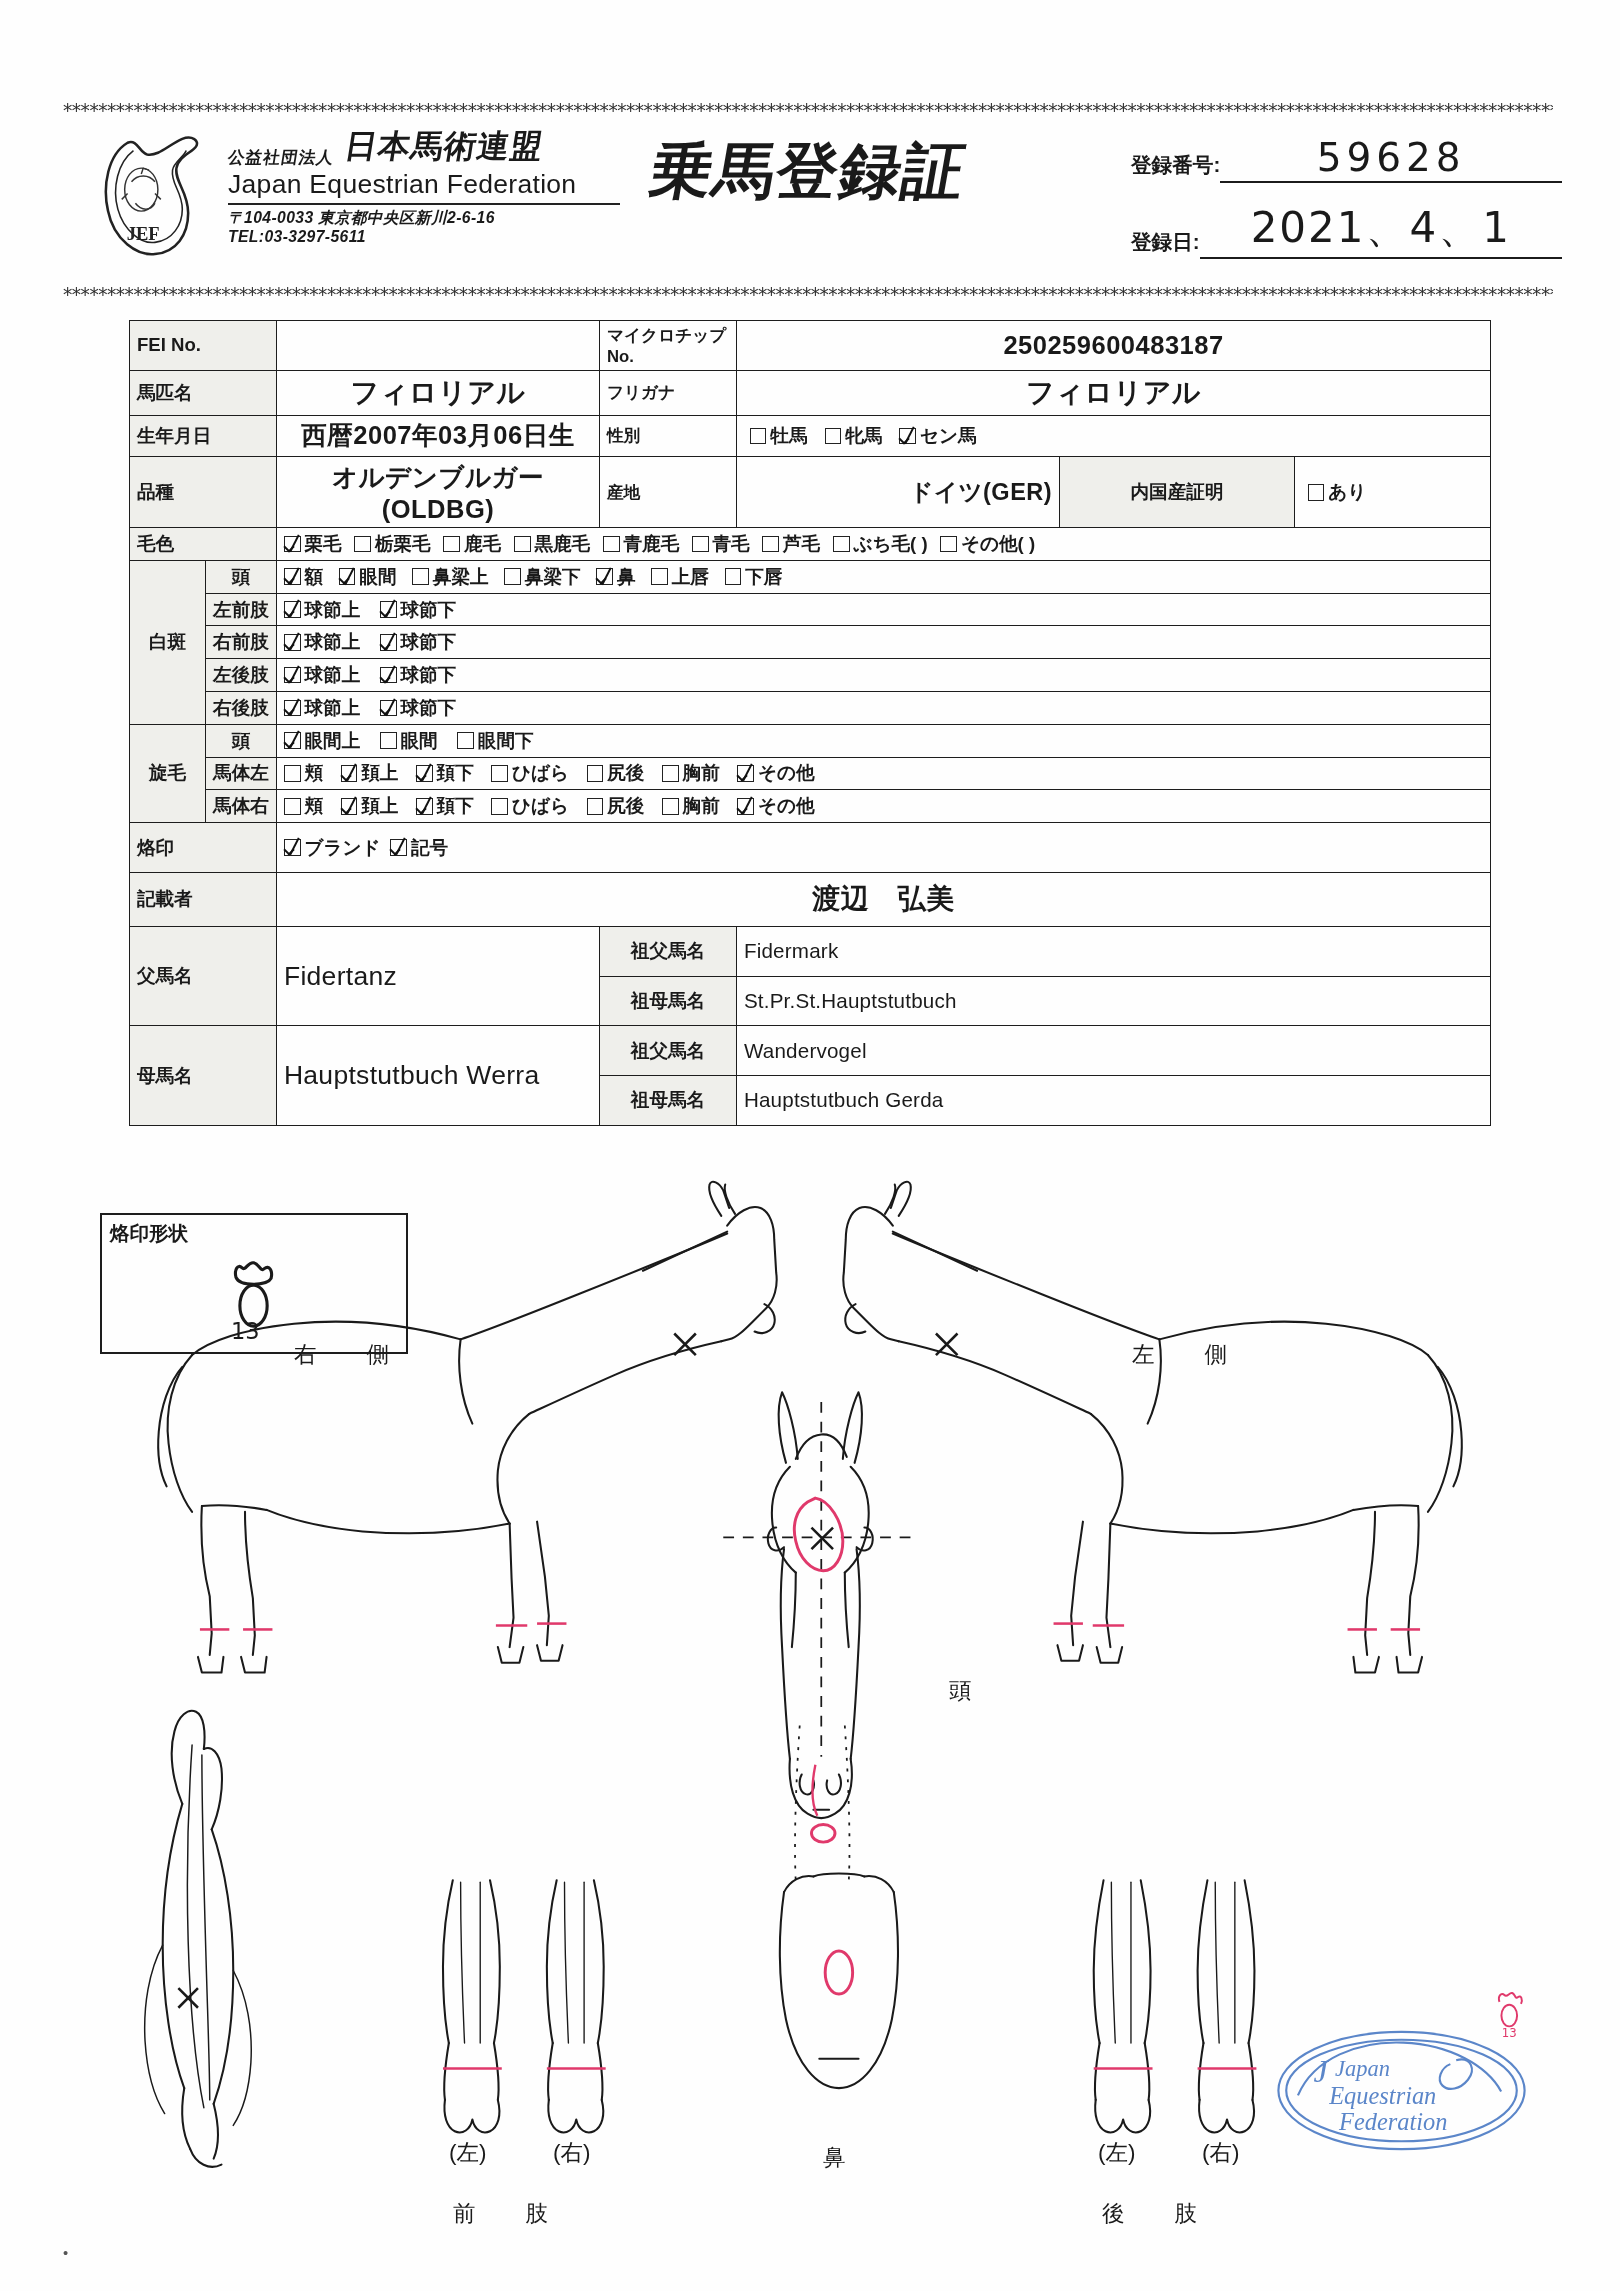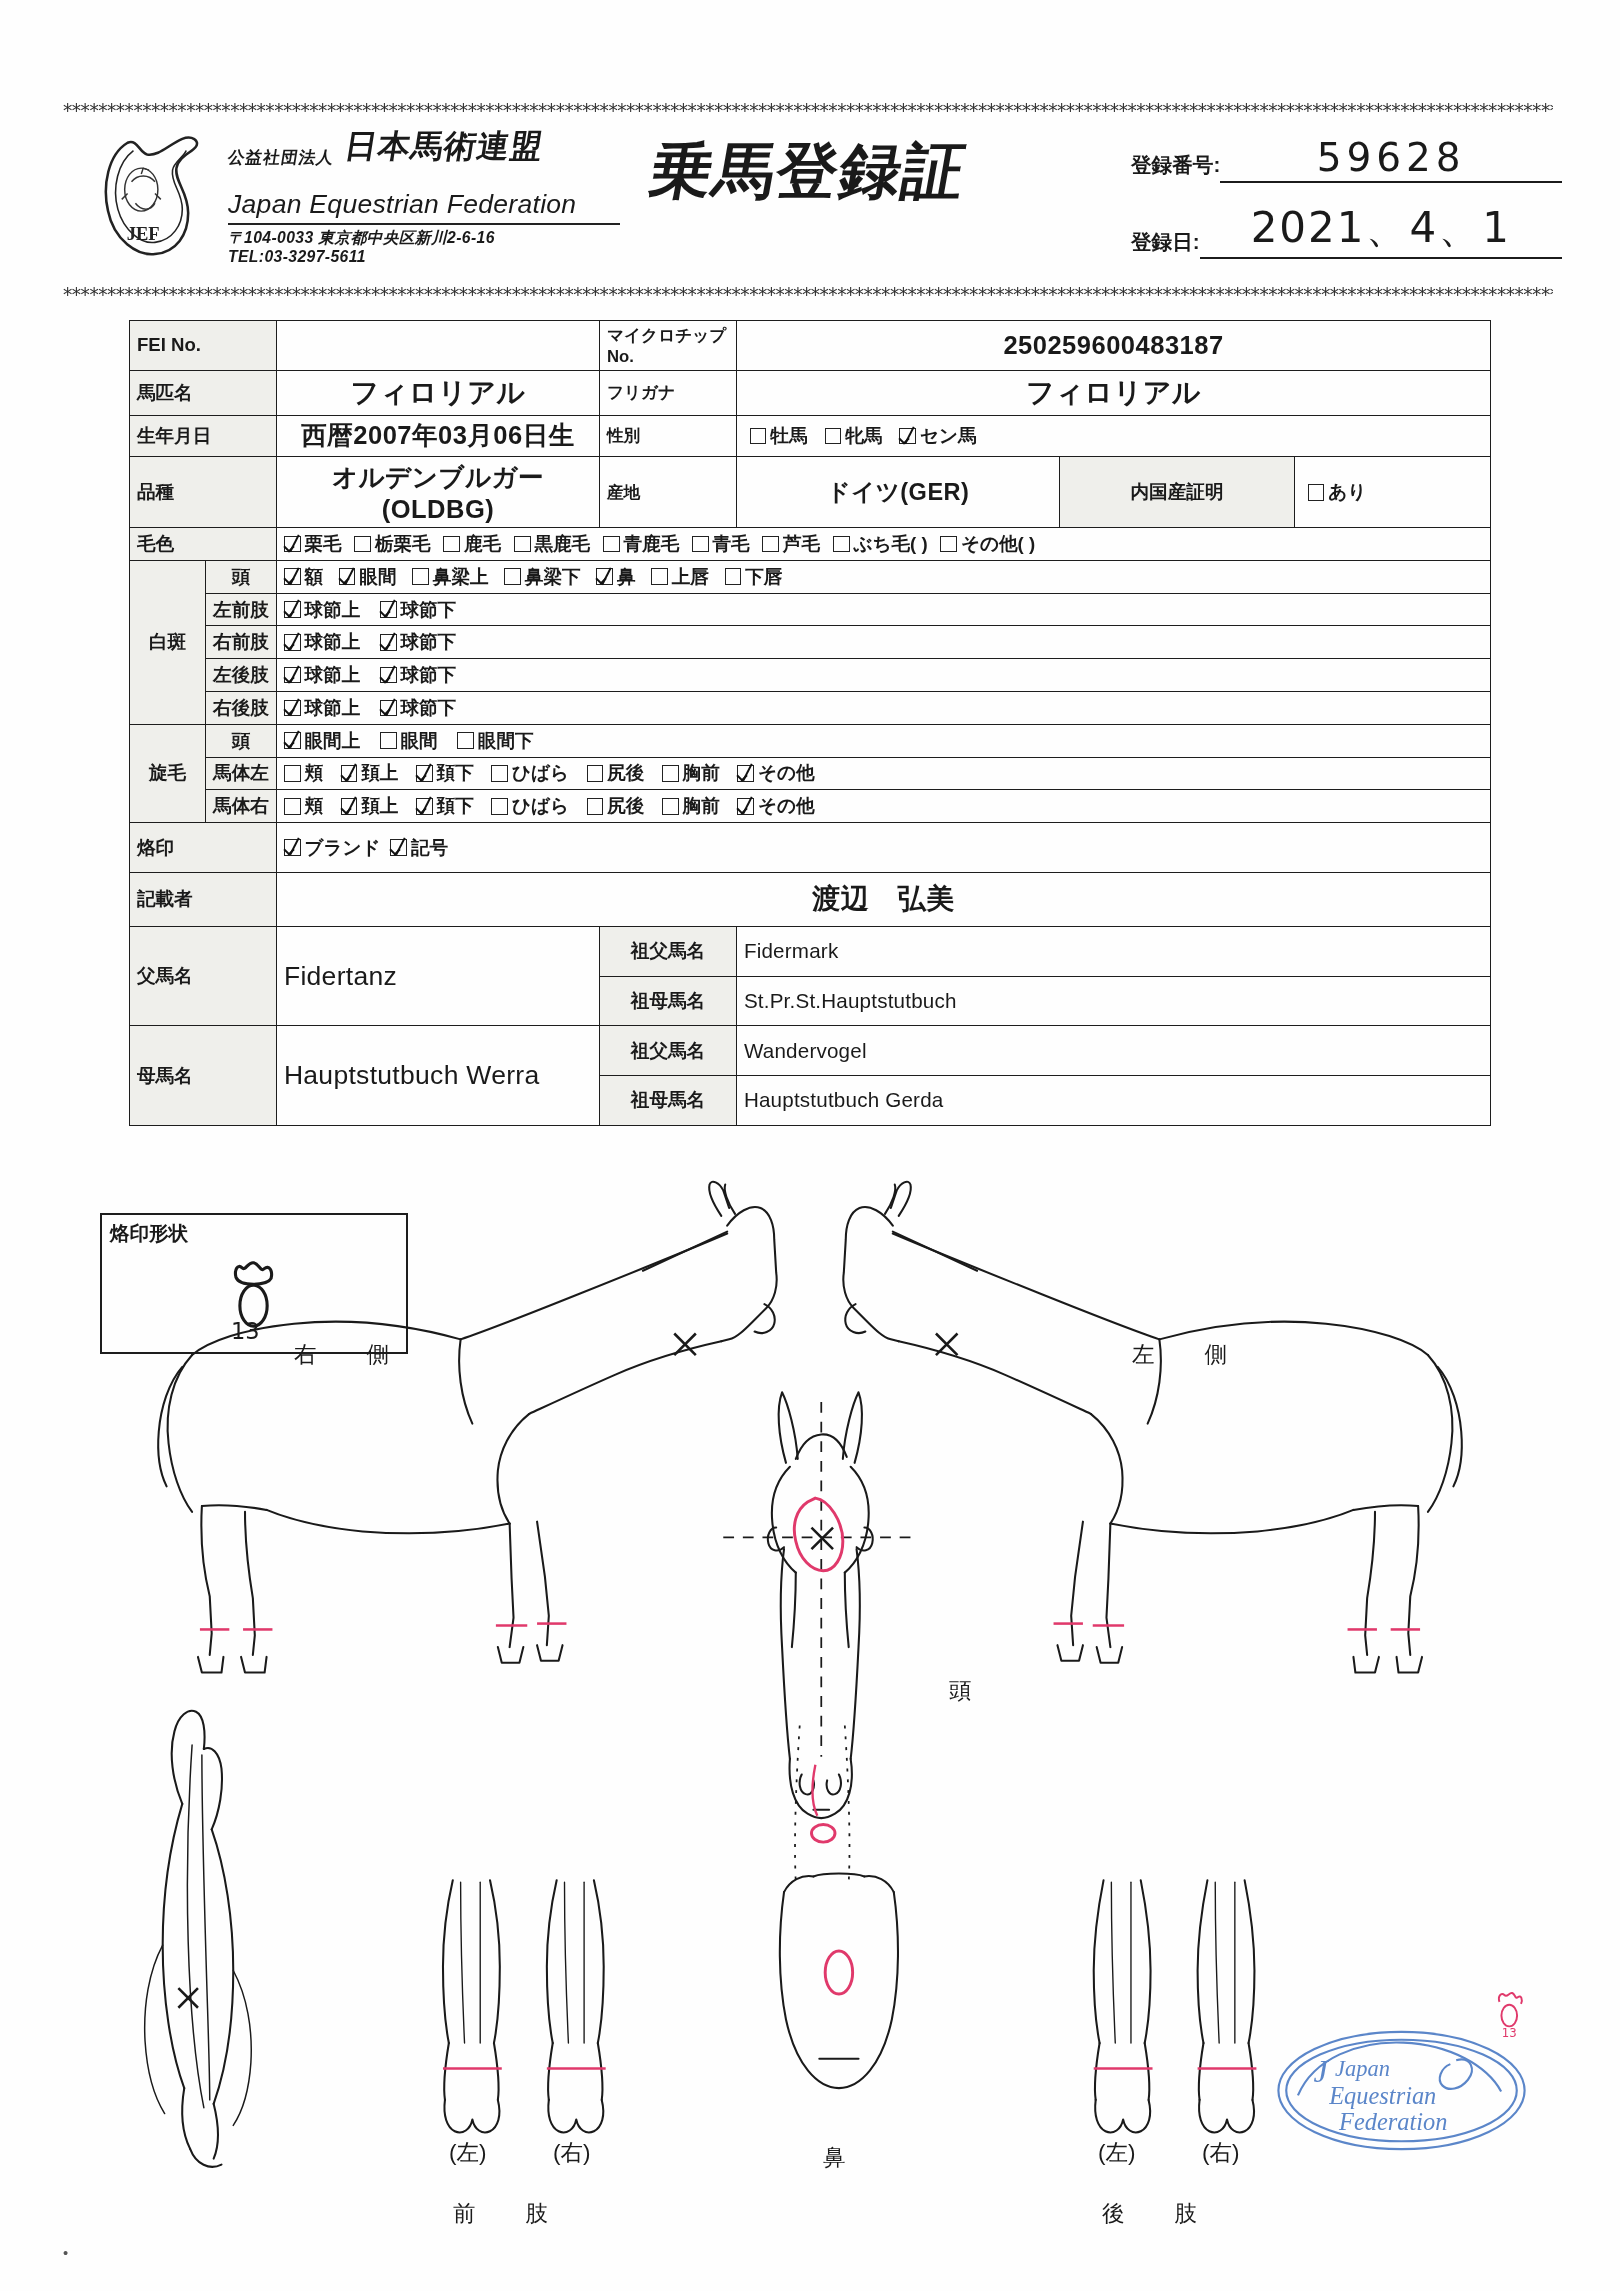--- a/index.html
+++ b/index.html
@@ -21,21 +21,21 @@
   .header{position:absolute;left:63px;top:125px;width:1490px;height:157px;}
 
   .jef-logo{position:absolute;left:35px;top:5.9px;width:110px;height:127px;}
   .jef-logo svg{display:block;}
 
   .fed-block{position:absolute;left:165px;top:0px;width:412px;}
   .fed-jp{font-size:16.7px;display:inline-block;vertical-align:bottom;
      transform:skewX(-9deg);font-weight:bold;letter-spacing:1px;}
   .fed-jp-big{font-size:32px;font-weight:bold;display:inline-block;
      vertical-align:bottom;transform:skewX(-9deg);letter-spacing:1px;margin-left:6.9px;}
-  .fed-en{font-size:26.5px;font-style:italic;margin-top:20px;letter-spacing:0.3px;
+  .fed-en{font-size:26.5px;margin-top:0;letter-spacing:0.3px;
      font-family:"Liberation Sans",sans-serif;}
   .fed-hr{border:0;border-top:2px solid #222;margin:2.9px 0 2.9px 0;width:392px;}
   .fed-addr{font-size:15.7px;font-weight:bold;font-style:italic;letter-spacing:0.4px;line-height:1.25;}
 
   .doc-title{
     position:absolute;left:588px;top:5.9px;font-size:61px;font-weight:bold;
     letter-spacing:2px;transform:skewX(-10deg);
     font-family:"DejaVu Sans",sans-serif;
   }
 
@@ -50,21 +50,21 @@
   .regval.hand{font-size:42px;letter-spacing:2px;font-family:"DejaVu Sans",sans-serif;}
 
   
   .tbl{position:absolute;left:129px;top:320px;width:1362px;
        border-collapse:collapse;font-size:18.6px;}
   .tbl td{border:1.6px solid #1d1d1d;padding:2.9px 6.9px;vertical-align:middle;}
   .lbl{background:#efefeb;font-weight:bold;font-size:18.6px;white-space:nowrap;}
   .lbl-c{background:#efefeb;font-weight:bold;font-size:18.6px;text-align:center;white-space:nowrap;margin-top:48px;}
   .val{font-size:25.5px;font-weight:bold;letter-spacing:0.5px;text-align:center;}
   .val.big{font-size:28px;}
-  .val.mid{font-size:23.5px;}
+  .val.mid{font-size:23.5px;text-align:right;}
   .ctr{text-align:center;}
   .sm{font-size:16.7px;font-weight:bold;}
   .pedname{font-size:26.5px;font-weight:normal;letter-spacing:0.3px;}
   .pedsub{font-size:20.6px;font-weight:normal;letter-spacing:0.2px;}
 
   .cbrow{display:flex;align-items:center;flex-wrap:nowrap;gap:0;}
   .cb{display:inline-flex;align-items:center;white-space:nowrap;font-size:18.6px;font-weight:bold;}
   .box{
     display:inline-block;width:14.7px;height:14.7px;border:1.6px solid #222;
     margin-right:3.9px;position:relative;flex:none;

